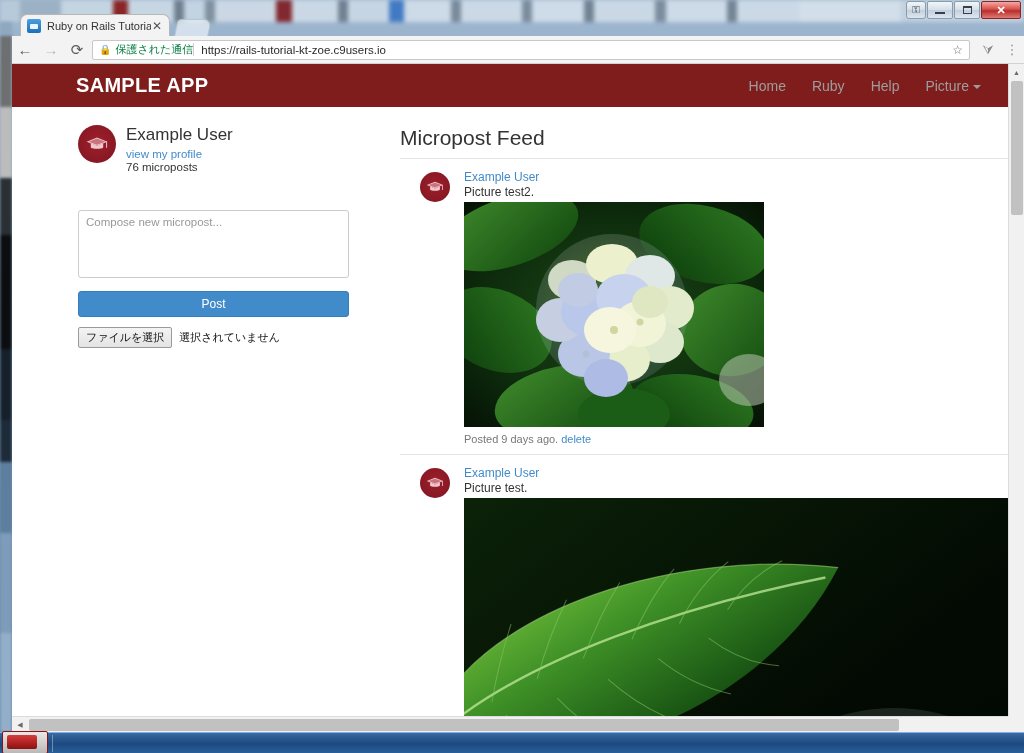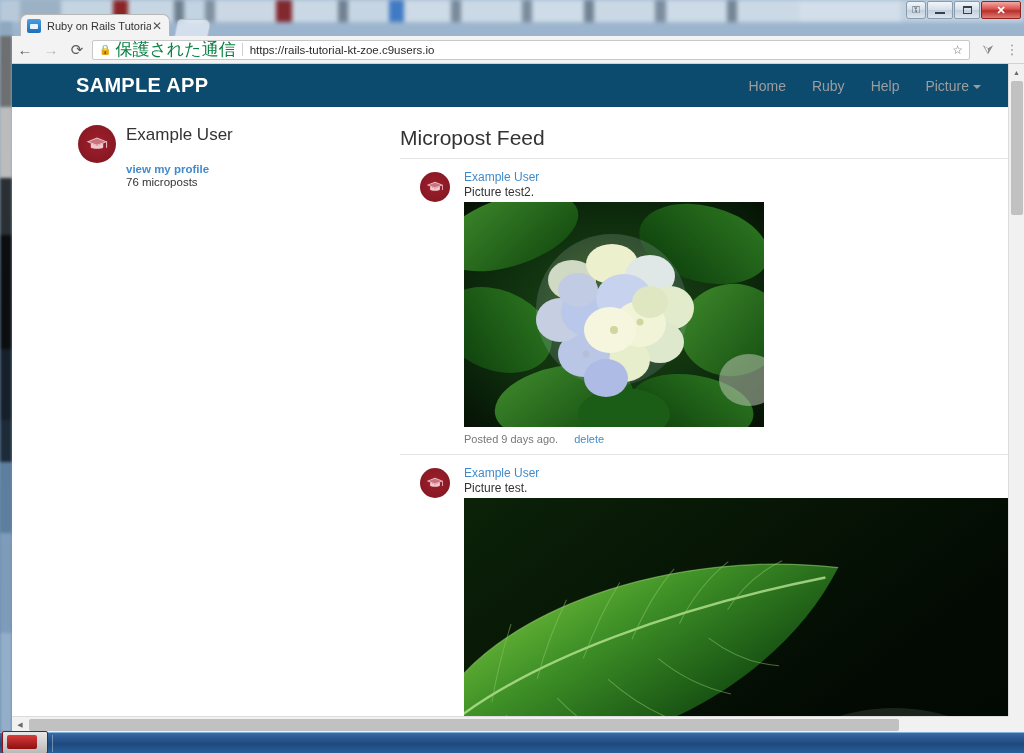--- a/index.html
+++ b/index.html
@@ -157,21 +157,21 @@
     flex: 1 1 auto;
     height: 20px; margin: 0 6px 0 2px;
     background: #fff;
     border: 1px solid #c8c8c8;
     border-radius: 2px;
     display: flex; align-items: center;
     padding: 0 6px;
     font-size: 11.5px;
   }
   #lock-icon { color: #0b8043; font-size: 10px; margin-right: 4px; }
-  #secure-text { color: #0b8043; font-size: 17px; margin-right: 6px;
+  #secure-text { color: #0b8043; font-size: 11px; 
                  font-family: "DejaVu Sans", sans-serif; }
   #omni-divider { width: 1px; height: 13px; background: #d0d0d0; margin-right: 7px; }
   #omni-url { color: #2a2a2a; font-size: 11.5px; }
   #star-icon { color: #6f6f6f; font-size: 12px; margin-left: auto; }
   .toolicon {
     width: 24px; height: 28px;
     display: flex; align-items: center; justify-content: center;
     color: #8a8a8a; font-size: 13px;
   }
 
@@ -184,21 +184,21 @@
   }
   #page {
     position: absolute; left: 0; top: 0;
     width: 996px; height: 652px;
     background: #fff;
     overflow: hidden;
   }
 
   
   #navbar {
-    height: 43px; background: #0c4a6e;
+    height: 43px; background: #7f1d1d;
     display: flex; align-items: center;
     padding: 0 14px 0 0;
   }
   #brand {
     color: #fff; font-size: 20px; font-weight: bold;
     letter-spacing: .3px; margin-left: 64px;
   }
   #navlinks { margin-left: auto; display: flex; align-items: center; }
   .navlink {
     color: #9d9d9d; font-size: 14px;
@@ -234,21 +234,21 @@
   }
   .cap {
     position: absolute; left: 50%; top: 50%;
     transform: translate(-50%,-52%);
     width: 62%; height: 40%;
   }
 
   .userblock { display: flex; align-items: flex-start; }
   .userblock .gravatar { width: 38px; height: 38px; margin-right: 10px; }
   #username { font-size: 17px; color: #333; line-height: 1.15; }
-  #viewprofile { font-size: 11.5px; color: #428bca; text-decoration: none; display:block; margin-top:18px;font-weight:bold;}
+  #viewprofile { font-size: 11.5px; color: #428bca; text-decoration: none; display:block; margin-top:3px;}
   #microcount { font-size: 11.5px; color: #333; margin-top: 1px; }
 
   
   #composebox { margin-top: 37px; }
   #compose {
     width: 271px; height: 68px;
     border: 1px solid #ccc; border-radius: 3px;
     padding: 5px 7px;
     font-family: "Liberation Sans", sans-serif;
     font-size: 11.5px; color: #555;
@@ -280,21 +280,21 @@
     margin: 0 0 8px 0; line-height: 1.2;
   }
   .feed-sep { border-top: 1px solid #e5e5e5; }
   .post { display: flex; padding: 11px 0 0 0; position: relative; }
   .post .gravatar { width: 30px; height: 30px; margin: 2px 14px 0 20px; }
   .postbody { flex: 1 1 auto; min-width: 0; }
   .post-user { font-size: 12px; color: #428bca; text-decoration: none; display:block; }
   .post-text { font-size: 12px; color: #333; margin-top: 1px; }
   .post-img { margin-top: 3px; display: block; border: 0; }
   .post-meta { font-size: 11px; color: #777; padding: 6px 0 9px 0; }
-  .post-meta a { color: #428bca; text-decoration: none; margin-left: 16px; }
+  .post-meta a { color: #428bca; text-decoration: none; margin-left: 3px; }
 
   
   .photo { position: relative; overflow: hidden; background: #061005; }
 
   
   #vscroll {
     position: absolute; right: 0; top: 64px; width: 16px; height: 668px;
     background: #f1f1f1; border-left: 1px solid #dcdcdc;
   }
   #vscroll .arrow { height: 16px; display:flex; align-items:center; justify-content:center;
@@ -392,20 +392,28 @@
                 <rect x="29.2" y="8" width="1.4" height="9" fill="#f0c8cc"></rect>
               </svg>
             </div>
             <div>
               <div id="username">Example User</div>
               <a id="viewprofile" href="#">view my profile</a>
               <div id="microcount">76 microposts</div>
             </div>
           </div>
 
+          <div id="composebox">
+            <textarea id="compose" placeholder="Compose new micropost..." style=""></textarea>
+            <button id="postbtn">Post</button>
+            <div id="filerow">
+              <button id="filebtn">ファイルを選択</button>
+              <span id="filestatus">選択されていません</span>
+            </div>
+          </div>
         </div>
 
         <div id="feedcol">
           <h1 id="feedtitle">Micropost Feed</h1>
 
           <div class="feed-sep"></div>
           <div class="post">
             <div class="gravatar">
               <svg class="cap" viewBox="0 0 32 22">
                 <polygon points="16,2 31,8 16,14 1,8" fill="#f0c8cc"></polygon>

